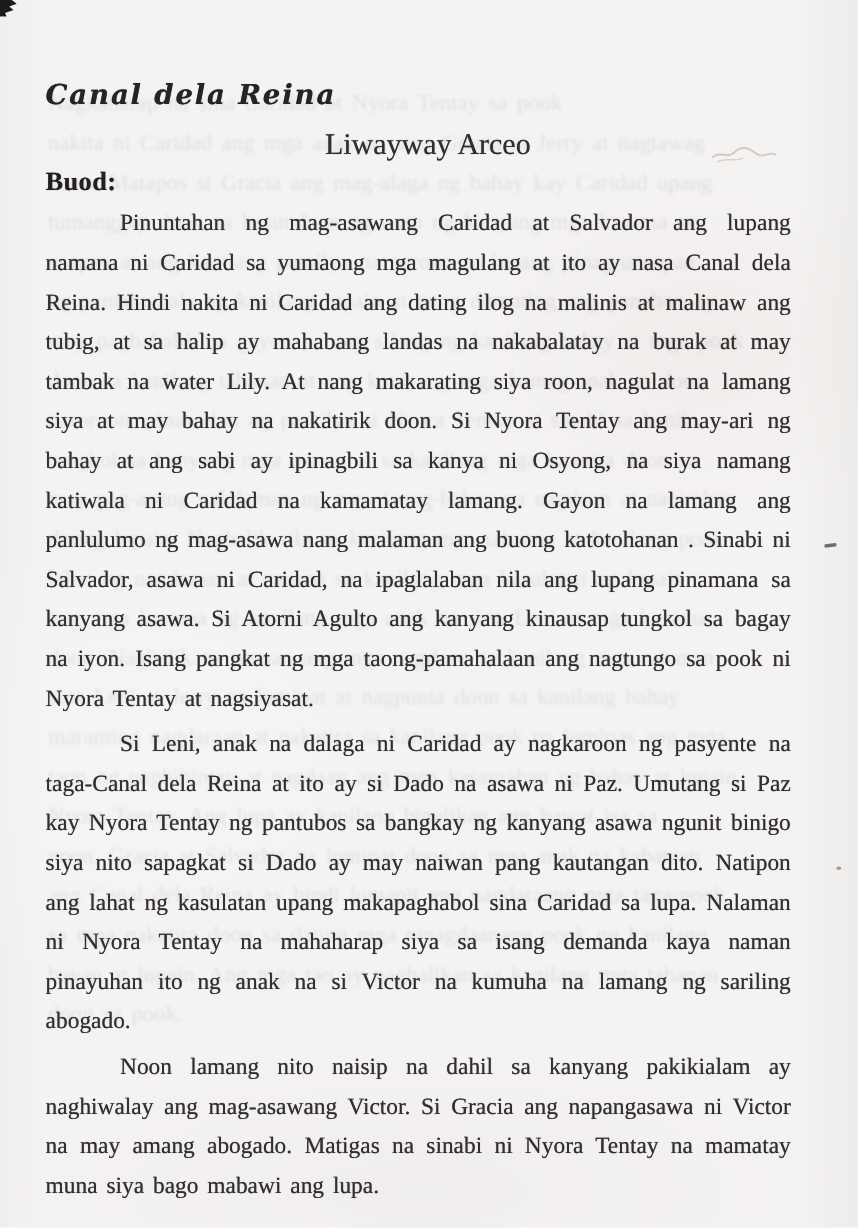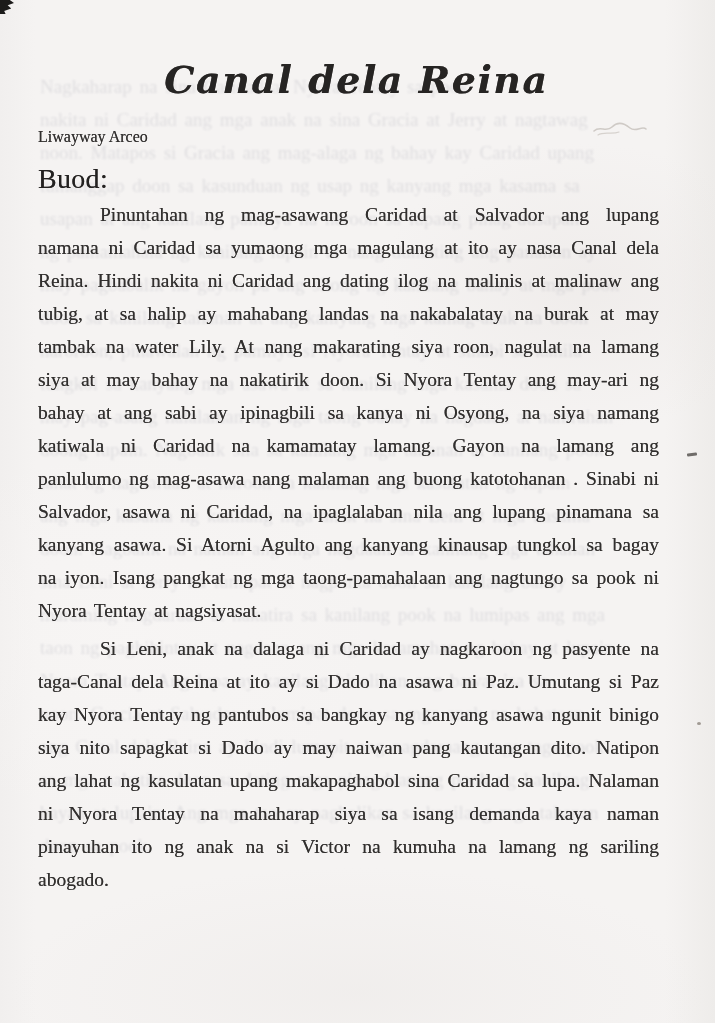--- a/index.html
+++ b/index.html
@@ -48,38 +48,38 @@
     right: 40px;
     z-index: 2;
     font-family: "Liberation Serif", serif;
     font-size: 19.5px;
     line-height: 33px;
     color: #312f2e;
     text-shadow: 0 0 0.6px rgba(49,47,46,0.75);
   }
   .doc-title {
     margin: 62px 0 0 0;
-    text-align: center;
     font-family: "DejaVu Serif", serif;
     font-style: italic;
     font-weight: 600;
-    font-size: 38px;
+    font-size: 23px;
     line-height: 36px;
     letter-spacing: 1.5px;
     color: #262423;
   }
   .doc-author {
-    margin-top: 28px;
-    font-size: 16px;
+    margin-top: 12px;
+    text-align: center;
+    font-size: 25px;
     line-height: 22px;
   }
   .section-heading {
-    margin-top: 18px;
-    font-weight: normal;
-    font-size: 28px;
+    margin-top: 6px;
+    font-weight: bold;
+    font-size: 22px;
     line-height: 26px;
     letter-spacing: 0.3px;
     color: #232120;
   }
   .content p {
     margin: 5px 16px 0 0;
     text-align: justify;
     text-indent: 62px;
     word-spacing: 2.5px;
   }
@@ -150,20 +150,21 @@
       <div>doon sa pook.</div>
       <div></div>
     </div>
 
   <div class="content">
     <h1 class="doc-title">Canal dela Reina</h1>
     <div class="doc-author">Liwayway Arceo</div>
     <div class="section-heading">Buod:</div>
     <p>Pinuntahan ng mag-asawang Caridad at Salvador ang lupang namana ni Caridad sa yumaong mga magulang at ito ay nasa Canal dela Reina. Hindi nakita ni Caridad ang dating ilog na malinis at malinaw ang tubig, at sa halip ay mahabang landas na nakabalatay na burak at may tambak na water Lily. At nang makarating siya roon, nagulat na lamang siya at may bahay na nakatirik doon. Si Nyora Tentay ang may-ari ng bahay at ang sabi ay ipinagbili sa kanya ni Osyong, na siya namang katiwala ni Caridad na kamamatay lamang. Gayon na lamang ang panlulumo ng mag-asawa nang malaman ang buong katotohanan . Sinabi ni Salvador, asawa ni Caridad, na ipaglalaban nila ang lupang pinamana sa kanyang asawa. Si Atorni Agulto ang kanyang kinausap tungkol sa bagay na iyon. Isang pangkat ng mga taong-pamahalaan ang nagtungo sa pook ni Nyora Tentay at nagsiyasat.</p>
     <p>Si Leni, anak na dalaga ni Caridad ay nagkaroon ng pasyente na taga-Canal dela Reina at ito ay si Dado na asawa ni Paz. Umutang si Paz kay Nyora Tentay ng pantubos sa bangkay ng kanyang asawa ngunit binigo siya nito sapagkat si Dado ay may naiwan pang kautangan dito. Natipon ang lahat ng kasulatan upang makapaghabol sina Caridad sa lupa. Nalaman ni Nyora Tentay na mahaharap siya sa isang demanda kaya naman pinayuhan ito ng anak na si Victor na kumuha na lamang ng sariling abogado.</p>
+    <p>Noon lamang nito naisip na dahil sa kanyang pakikialam ay naghiwalay ang mag-asawang Victor. Si Gracia ang napangasawa ni Victor na may amang abogado. Matigas na sinabi ni Nyora Tentay na mamatay muna siya bago mabawi ang lupa.</p>
   </div>
 
   <div class="corner-mark"></div>
 
   <svg class="squiggle" width="56" height="24" viewBox="0 0 56 24">
     <path d="M2 16 C8 10, 14 18, 20 12 S 32 8, 38 13 S 50 10, 54 14" fill="none" stroke="#c6c1bc" stroke-width="1.6" stroke-linecap="round"></path>
     <path d="M6 20 C12 16, 20 20, 27 17" fill="none" stroke="#cfcac5" stroke-width="1.2" stroke-linecap="round"></path>
   </svg>
 
   <div class="dash-right"></div>

